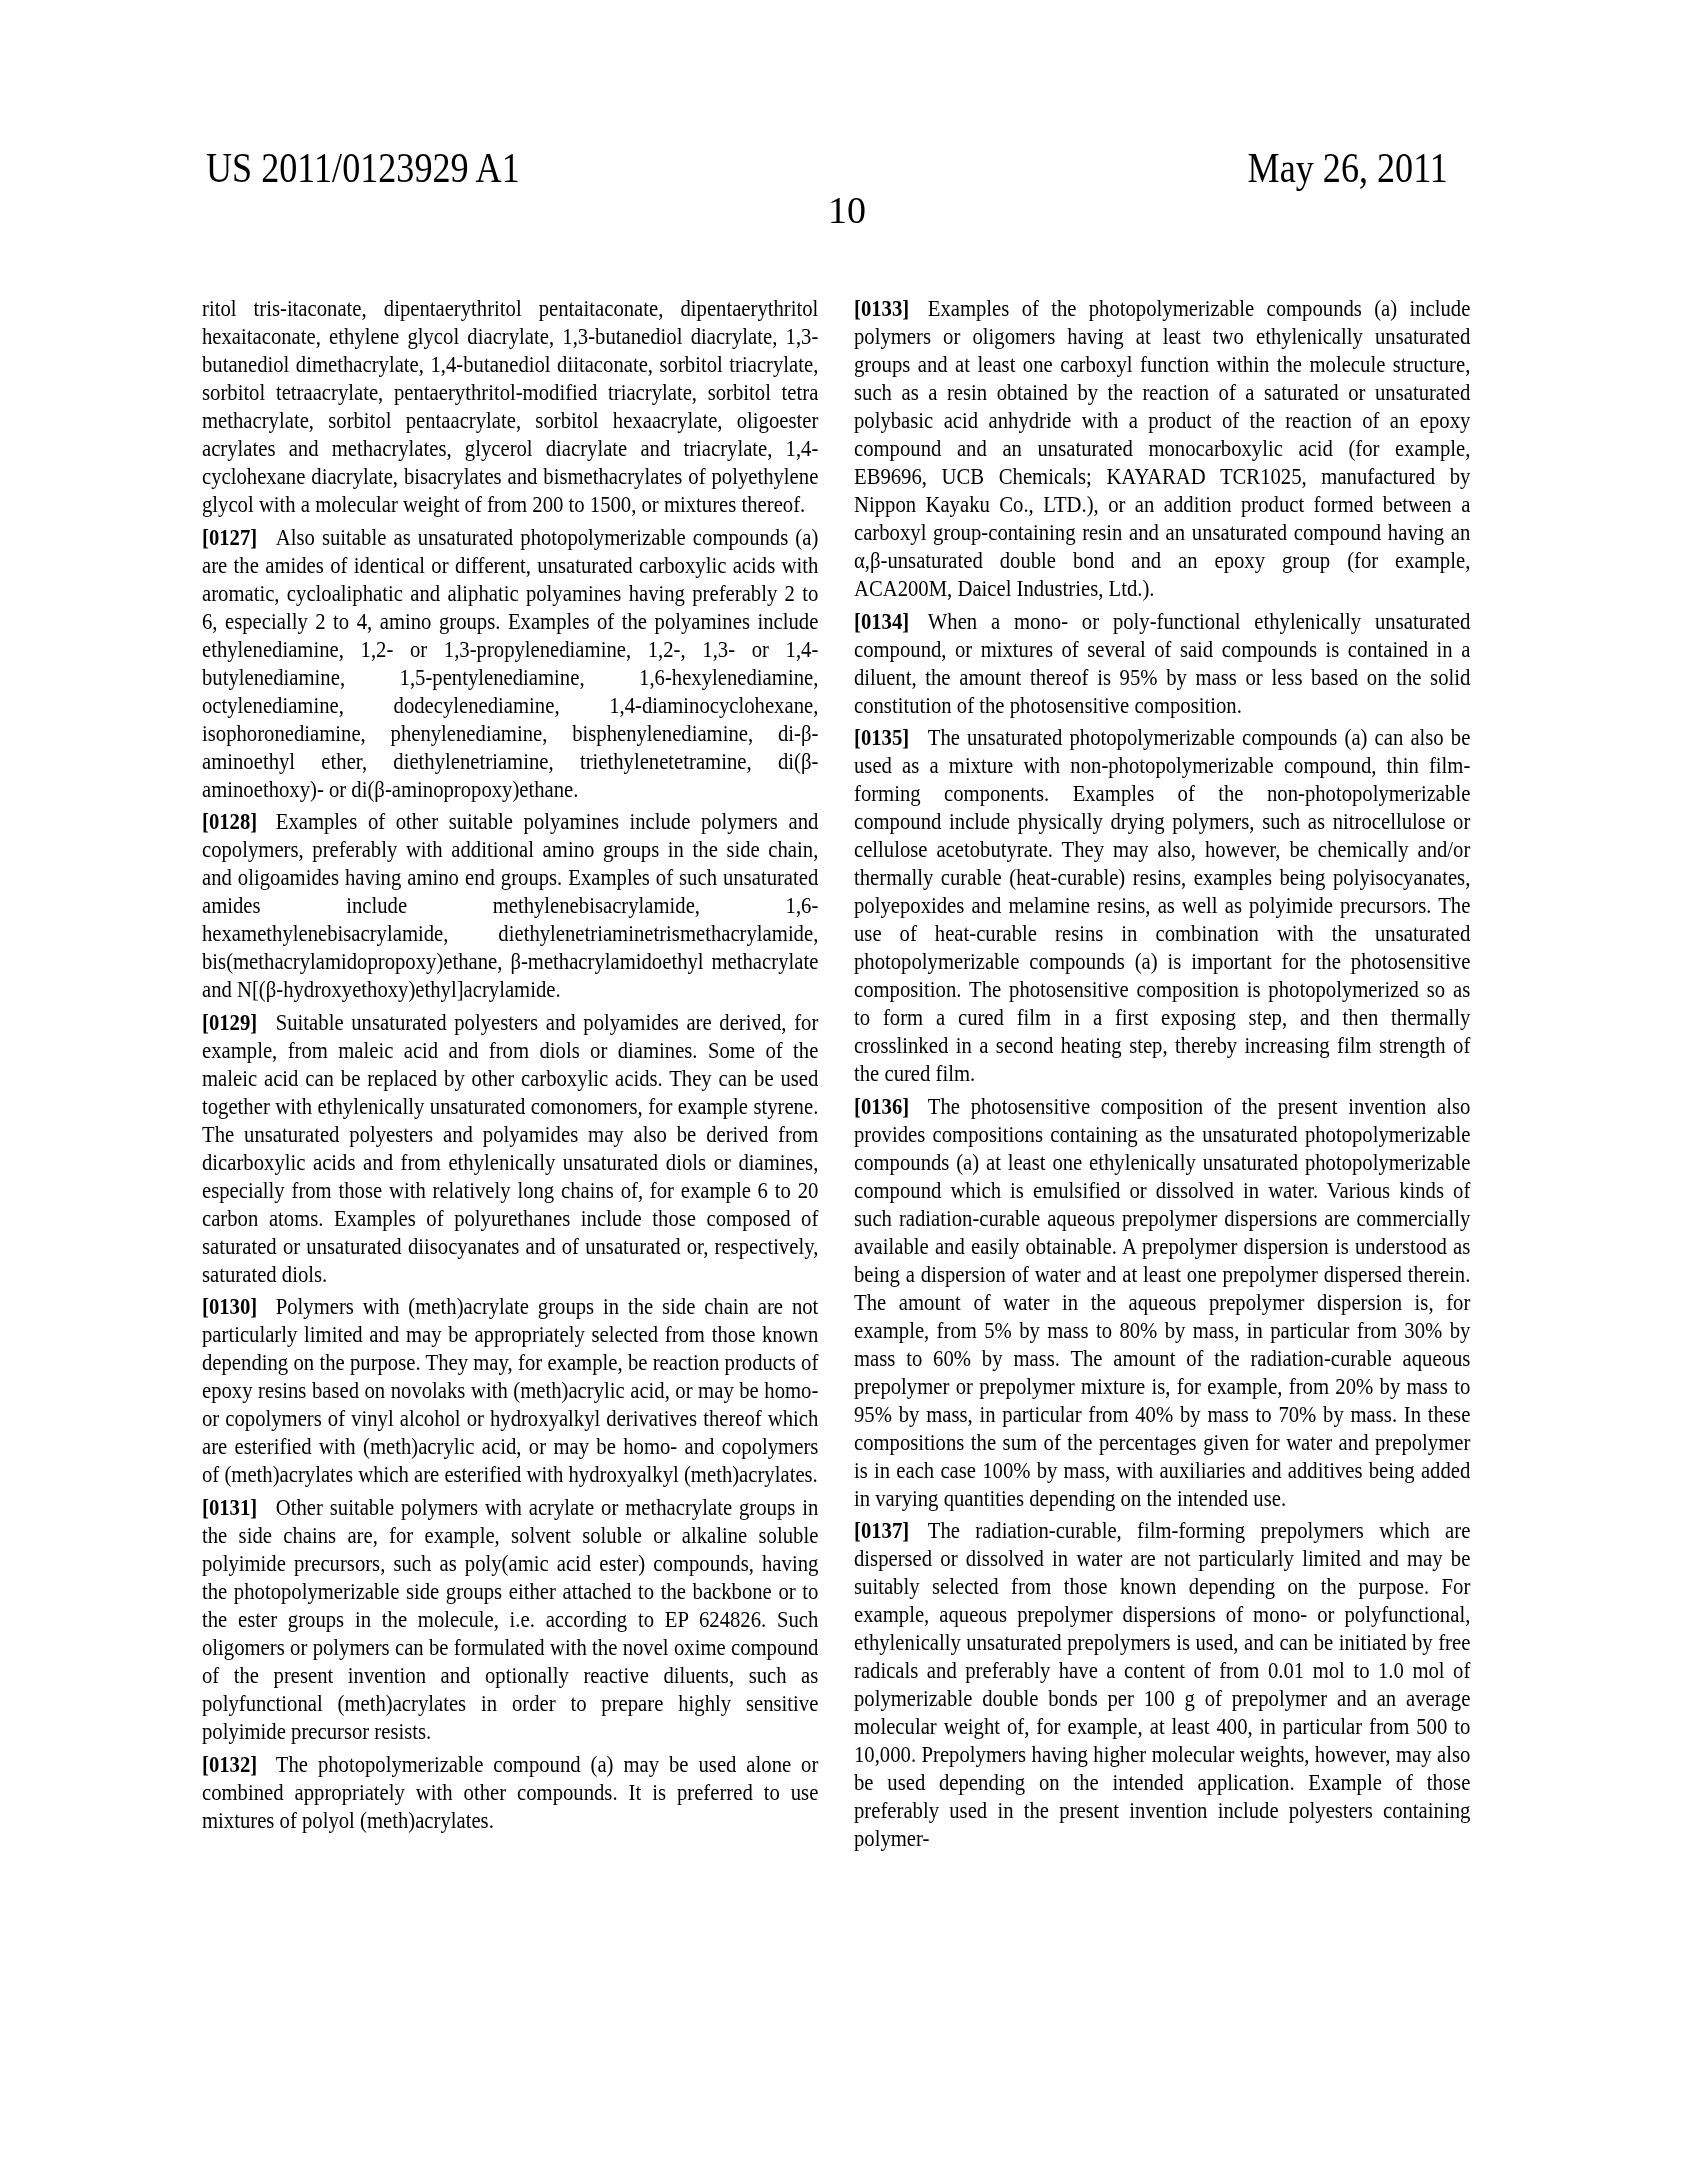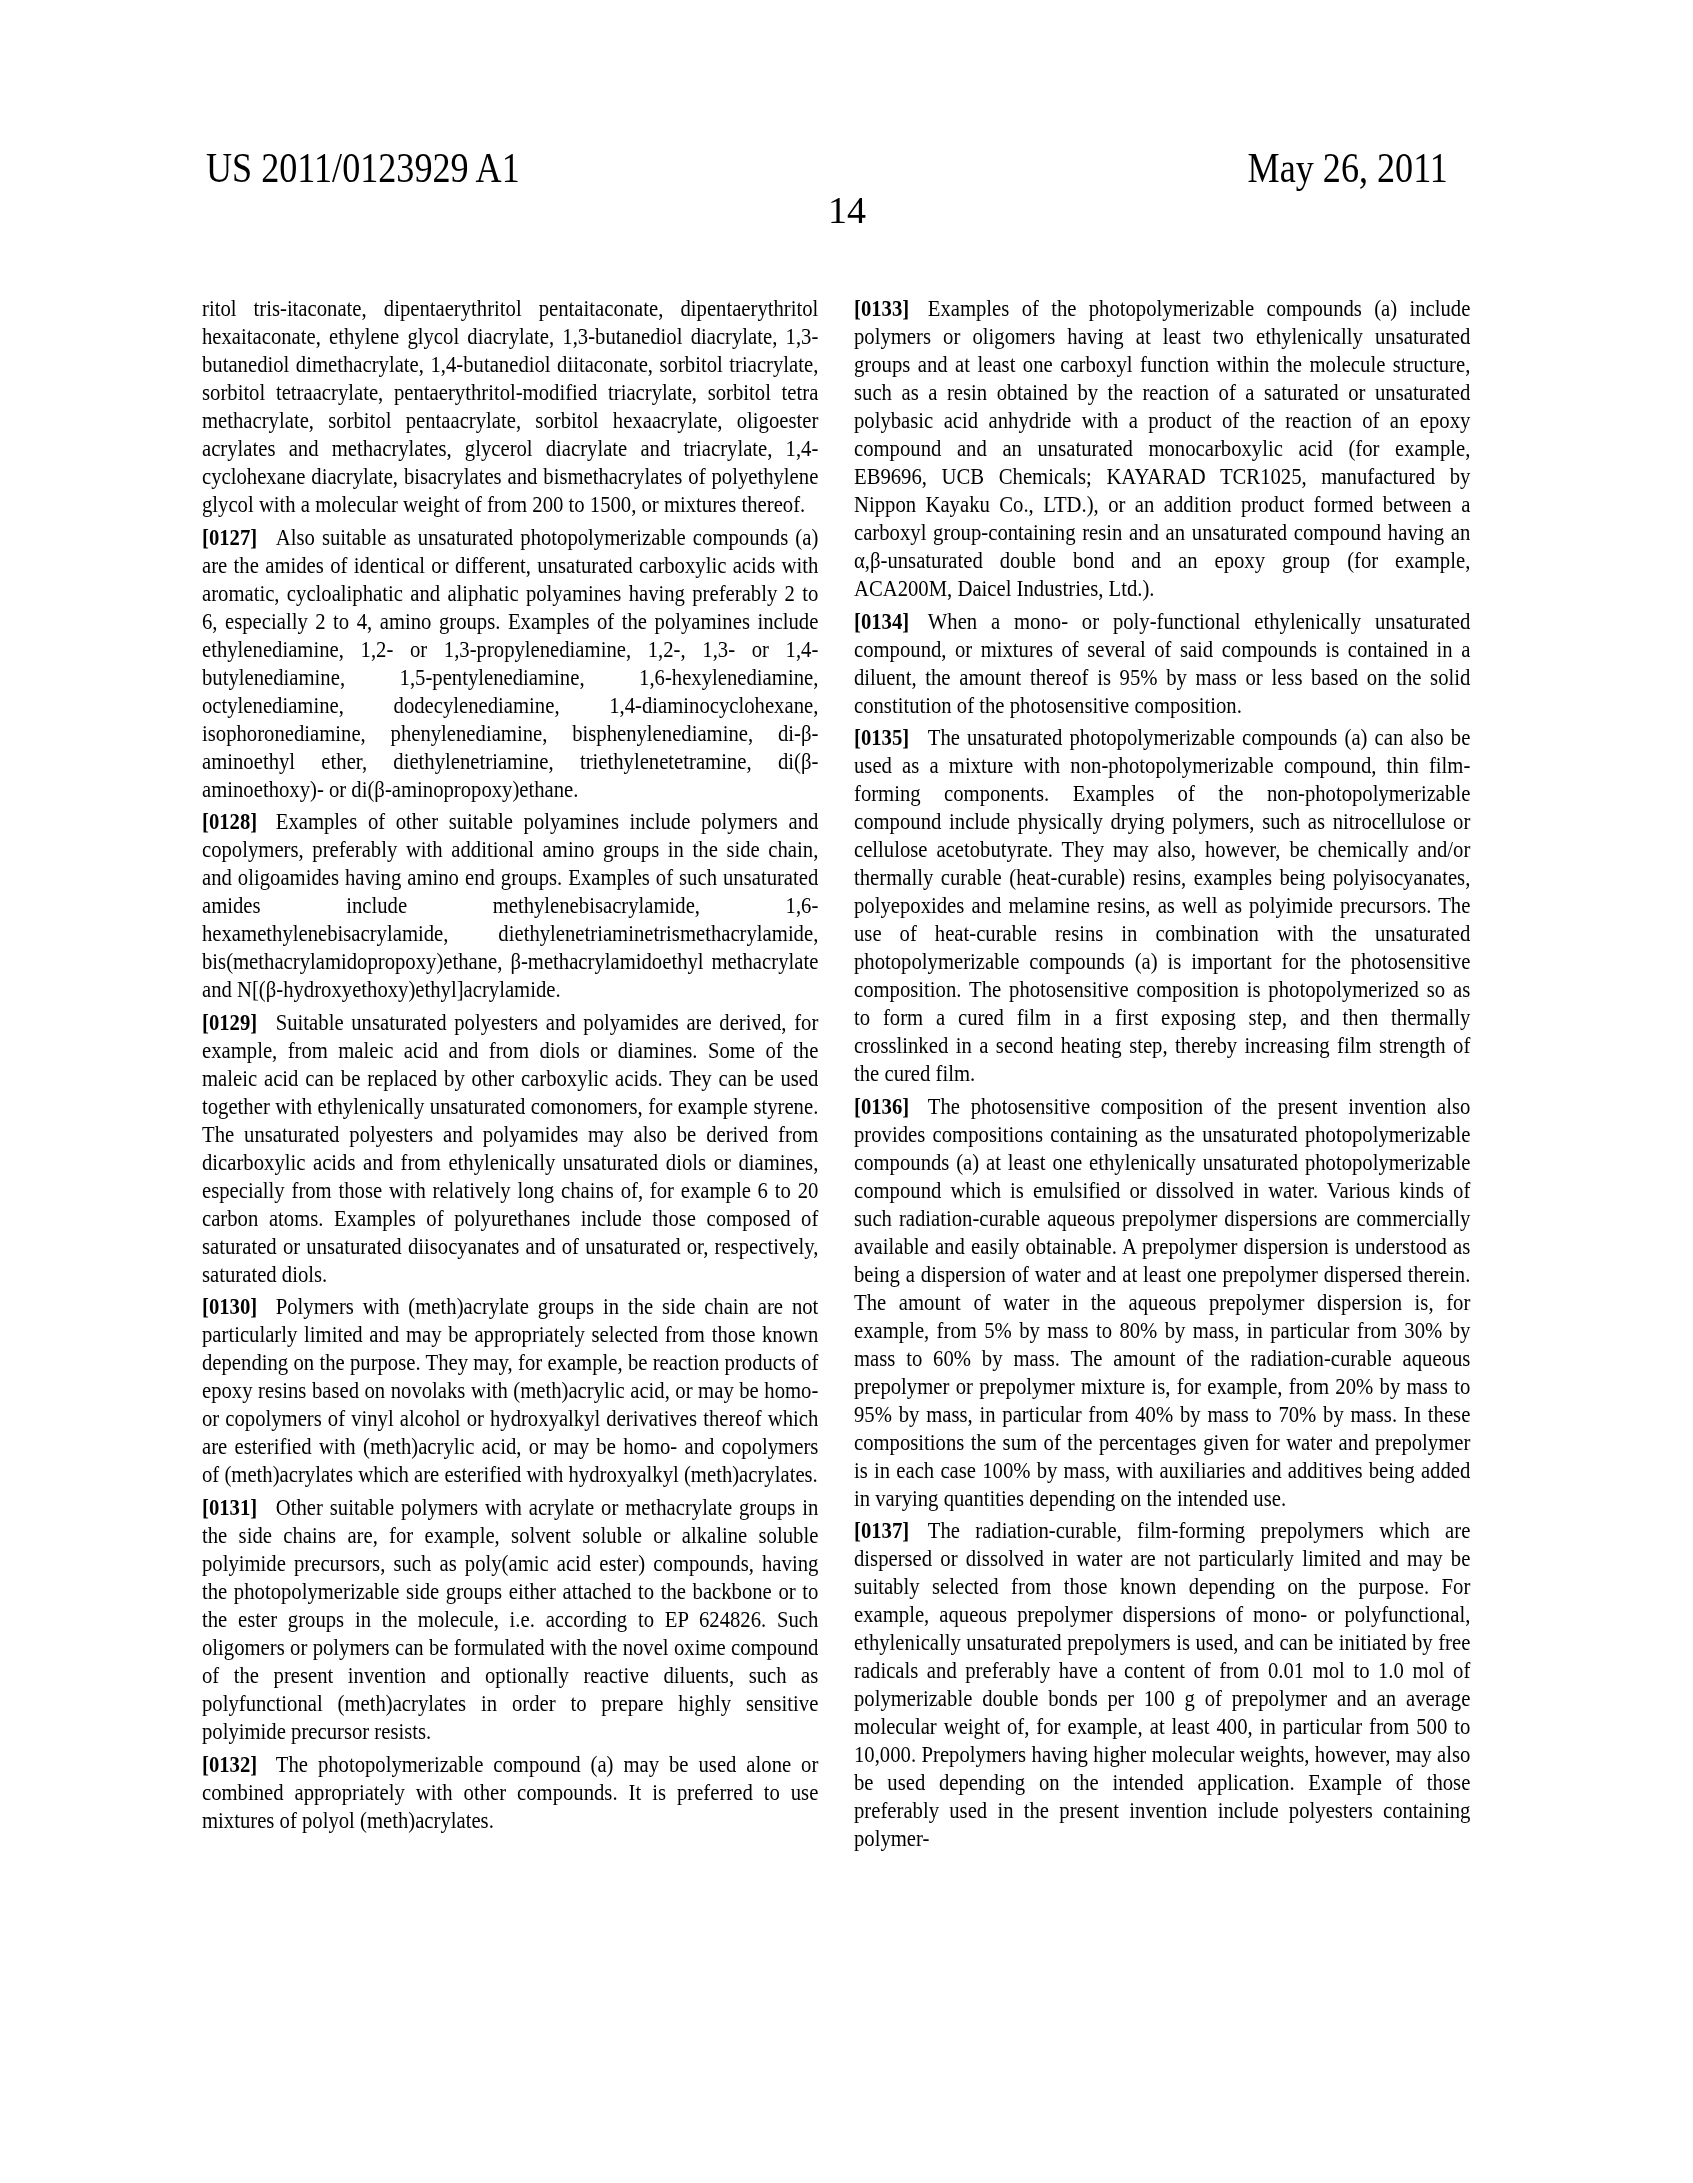--- a/index.html
+++ b/index.html
@@ -14,21 +14,21 @@
   #col-right { left: 854px; }
   .para { margin: 0 0 4.6px 0; text-align: justify; hyphens: manual; }
   .num { font-weight: bold; margin-right: 0.9em; }
   .cont { text-indent: 0; }
 </style>
 </head>
 <body>
 
 <div class="hdr" id="doc-id">US 2011/0123929 A1</div>
 <div class="hdr" id="doc-date">May 26, 2011</div>
-<div class="hdr" id="page-num">14</div>
+<div class="hdr" id="page-num">10</div>
 
 <div class="col" id="col-left">
   <p class="para cont">ritol tris-itaconate, dipentaerythritol pentaitaconate, dipentaerythritol hexaitaconate, ethylene glycol diacrylate, 1,3-butanediol diacrylate, 1,3-butanediol dimethacrylate, 1,4-butanediol diitaconate, sorbitol triacrylate, sorbitol tetraacrylate, pentaerythritol-modified triacrylate, sorbitol tetra methacrylate, sorbitol pentaacrylate, sorbitol hexaacrylate, oligoester acrylates and methacrylates, glycerol diacrylate and triacrylate, 1,4-cyclohexane diacrylate, bisacrylates and bismethacrylates of polyethylene glycol with a molecular weight of from 200 to 1500, or mixtures thereof.</p>
   <p class="para"><span class="num">[0127]</span><span>Also suitable as unsaturated photopolymerizable compounds (a) are the amides of identical or different, unsaturated carboxylic acids with aromatic, cycloaliphatic and aliphatic polyamines having preferably 2 to 6, especially 2 to 4, amino groups. Examples of the polyamines include ethylenediamine, 1,2- or 1,3-propylenediamine, 1,2-, 1,3- or 1,4-butylenediamine, 1,5-pentylenediamine, 1,6-hexylenediamine, octylenediamine, dodecylenediamine, 1,4-diaminocyclohexane, isophoronediamine, phenylenediamine, bisphenylenediamine, di-β-aminoethyl ether, diethylenetriamine, triethylenetetramine, di(β-aminoethoxy)- or di(β-aminopropoxy)ethane.</span></p>
   <p class="para"><span class="num">[0128]</span><span>Examples of other suitable polyamines include polymers and copolymers, preferably with additional amino groups in the side chain, and oligoamides having amino end groups. Examples of such unsaturated amides include methylenebisacrylamide, 1,6-hexamethylenebisacrylamide, diethylenetriaminetrismethacrylamide, bis(methacrylamidopropoxy)ethane, β-methacrylamidoethyl methacrylate and N[(β-hydroxyethoxy)ethyl]acrylamide.</span></p>
   <p class="para"><span class="num">[0129]</span><span>Suitable unsaturated polyesters and polyamides are derived, for example, from maleic acid and from diols or diamines. Some of the maleic acid can be replaced by other carboxylic acids. They can be used together with ethylenically unsaturated comonomers, for example styrene. The unsaturated polyesters and polyamides may also be derived from dicarboxylic acids and from ethylenically unsaturated diols or diamines, especially from those with relatively long chains of, for example 6 to 20 carbon atoms. Examples of polyurethanes include those composed of saturated or unsaturated diisocyanates and of unsaturated or, respectively, saturated diols.</span></p>
   <p class="para"><span class="num">[0130]</span><span>Polymers with (meth)acrylate groups in the side chain are not particularly limited and may be appropriately selected from those known depending on the purpose. They may, for example, be reaction products of epoxy resins based on novolaks with (meth)acrylic acid, or may be homo- or copolymers of vinyl alcohol or hydroxyalkyl derivatives thereof which are esterified with (meth)acrylic acid, or may be homo- and copolymers of (meth)acrylates which are esterified with hydroxyalkyl (meth)acrylates.</span></p>
   <p class="para"><span class="num">[0131]</span><span>Other suitable polymers with acrylate or methacrylate groups in the side chains are, for example, solvent soluble or alkaline soluble polyimide precursors, such as poly(amic acid ester) compounds, having the photopolymerizable side groups either attached to the backbone or to the ester groups in the molecule, i.e. according to EP 624826. Such oligomers or polymers can be formulated with the novel oxime compound of the present invention and optionally reactive diluents, such as polyfunctional (meth)acrylates in order to prepare highly sensitive polyimide precursor resists.</span></p>
   <p class="para"><span class="num">[0132]</span><span>The photopolymerizable compound (a) may be used alone or combined appropriately with other compounds. It is preferred to use mixtures of polyol (meth)acrylates.</span></p>
 </div>

